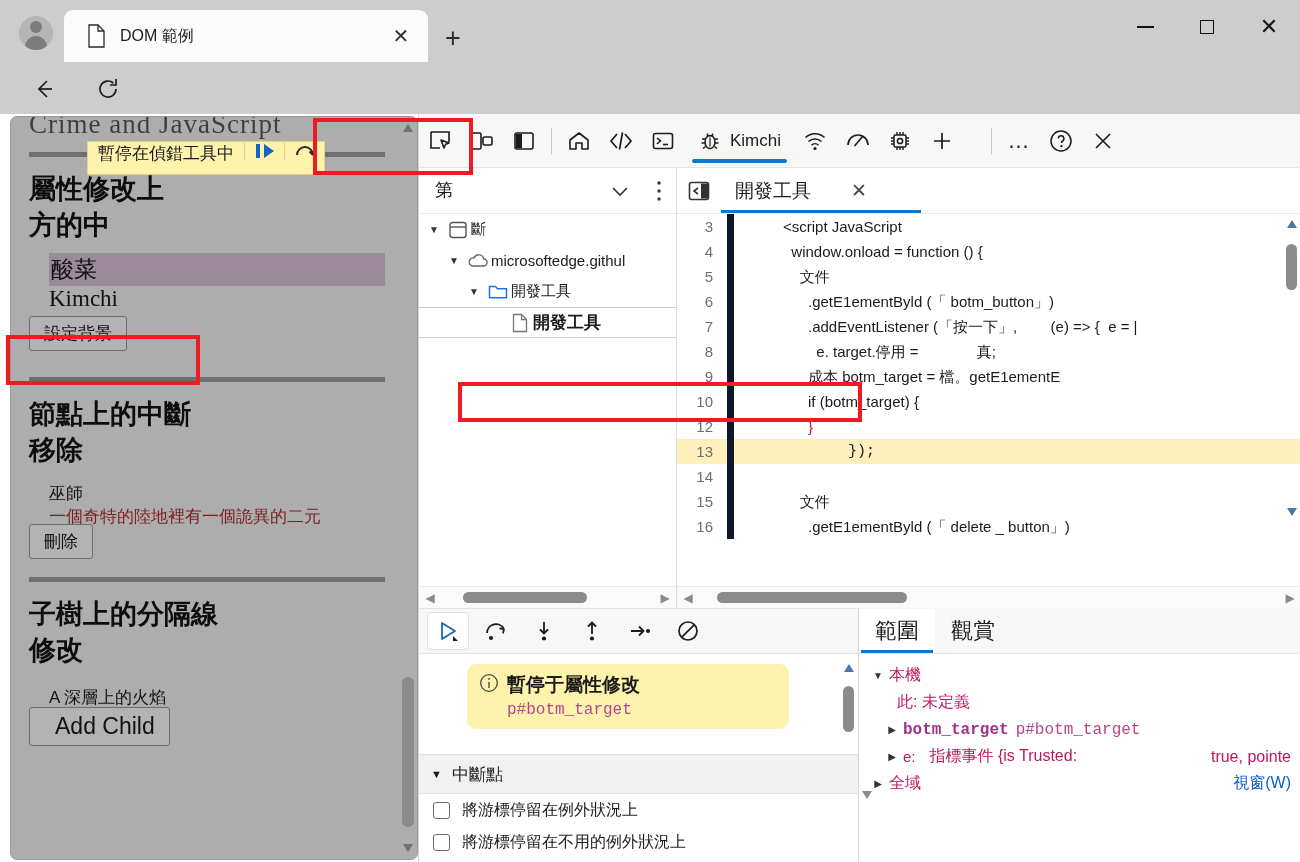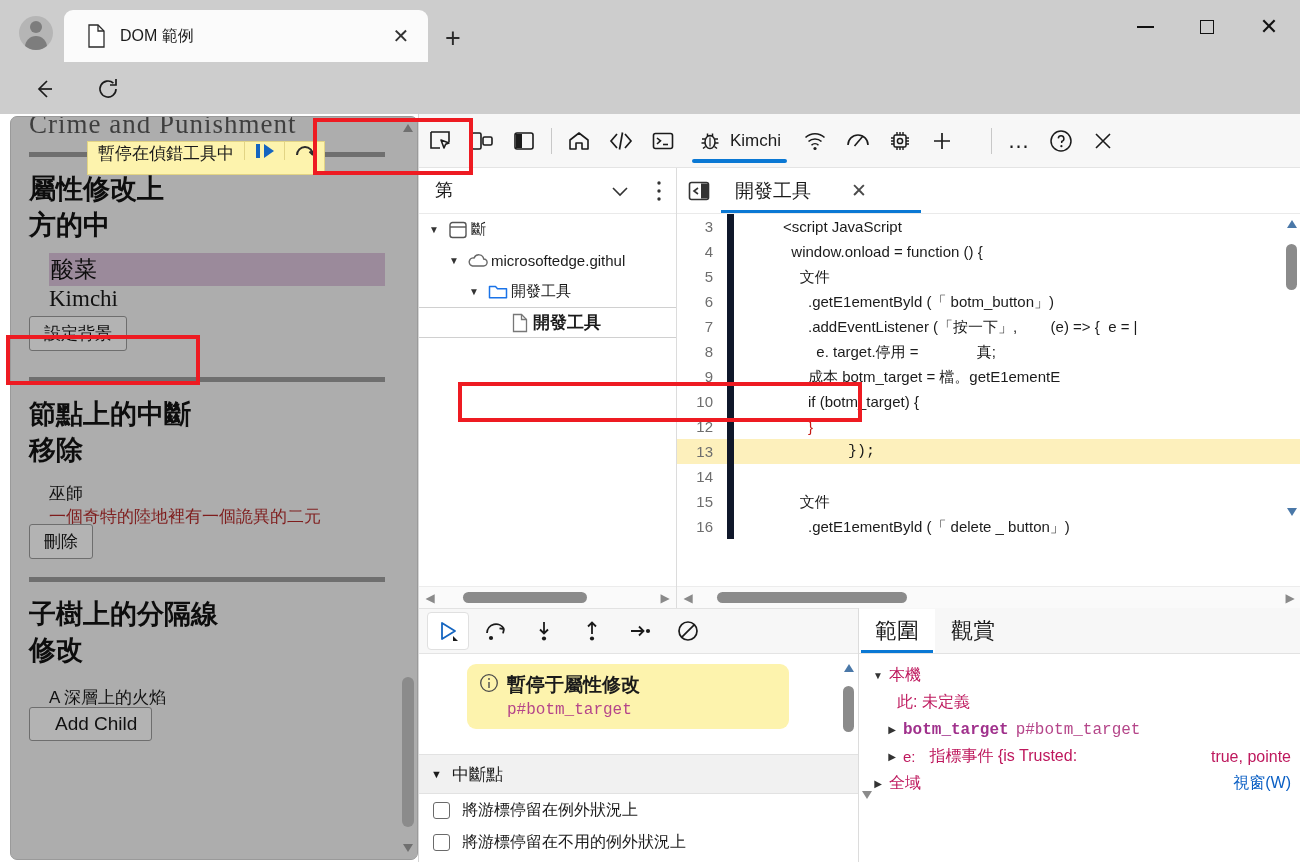--- a/index.html
+++ b/index.html
@@ -110,21 +110,21 @@
     background:#9b8a9b; display:block; margin-left:20px; padding:1px 2px;
     font-size:23px; font-family:"Liberation Sans", sans-serif; color:#0d0d0d;
     position:relative;
   }
   .pg-kimchi { font-family:"Liberation Serif", serif; font-size:23px; color:#111; margin-left:20px; }
   .pg-btn {
     font-family:"Liberation Sans", sans-serif; font-size:17px;
     background:#b3b3b3; border:1px solid #6e6e6e; border-radius:3px;
     padding:5px 14px; color:#111; display:inline-block;
   }
-  .pg-btn-en { font-family:"Liberation Sans", sans-serif; font-size:19px;padding-left:25px; }
+  .pg-btn-en { font-family:"Liberation Sans", sans-serif; font-size:23px;padding-left:25px; }
 
   
   #paused-overlay {
     position:absolute; left:76px; top:24px; display:flex; align-items:flex-start;
     background:#fdf3ad; border:1px solid #e2d485; height:34px; z-index:6;
   }
   #paused-overlay .po-text {
     padding:0 10px; display:flex; align-items:center;
     font-family:"Liberation Sans", sans-serif; font-size:17px; color:#1a1a1a; white-space:nowrap;
   }
@@ -342,21 +342,21 @@
       </span>
     </div>
 
     <div id="nav-more">…</div>
   </div>
 
   <div id="viewport">
 
     <div id="page">
       <div id="page-inner">
-        <div class="pg-title">Crime and Punishment</div>
+        <div class="pg-title">Crime and JavaScript</div>
         <div class="pg-hr"></div>
 
         <div>
           <div class="pg-h2">
             <div>屬性修改上</div>
             <div>方的中</div>
           </div>
           <span class="pg-highlight">酸菜</span>
           <div class="pg-kimchi">Kimchi</div>
           <div style="margin-left:0;margin-top:4px;">

